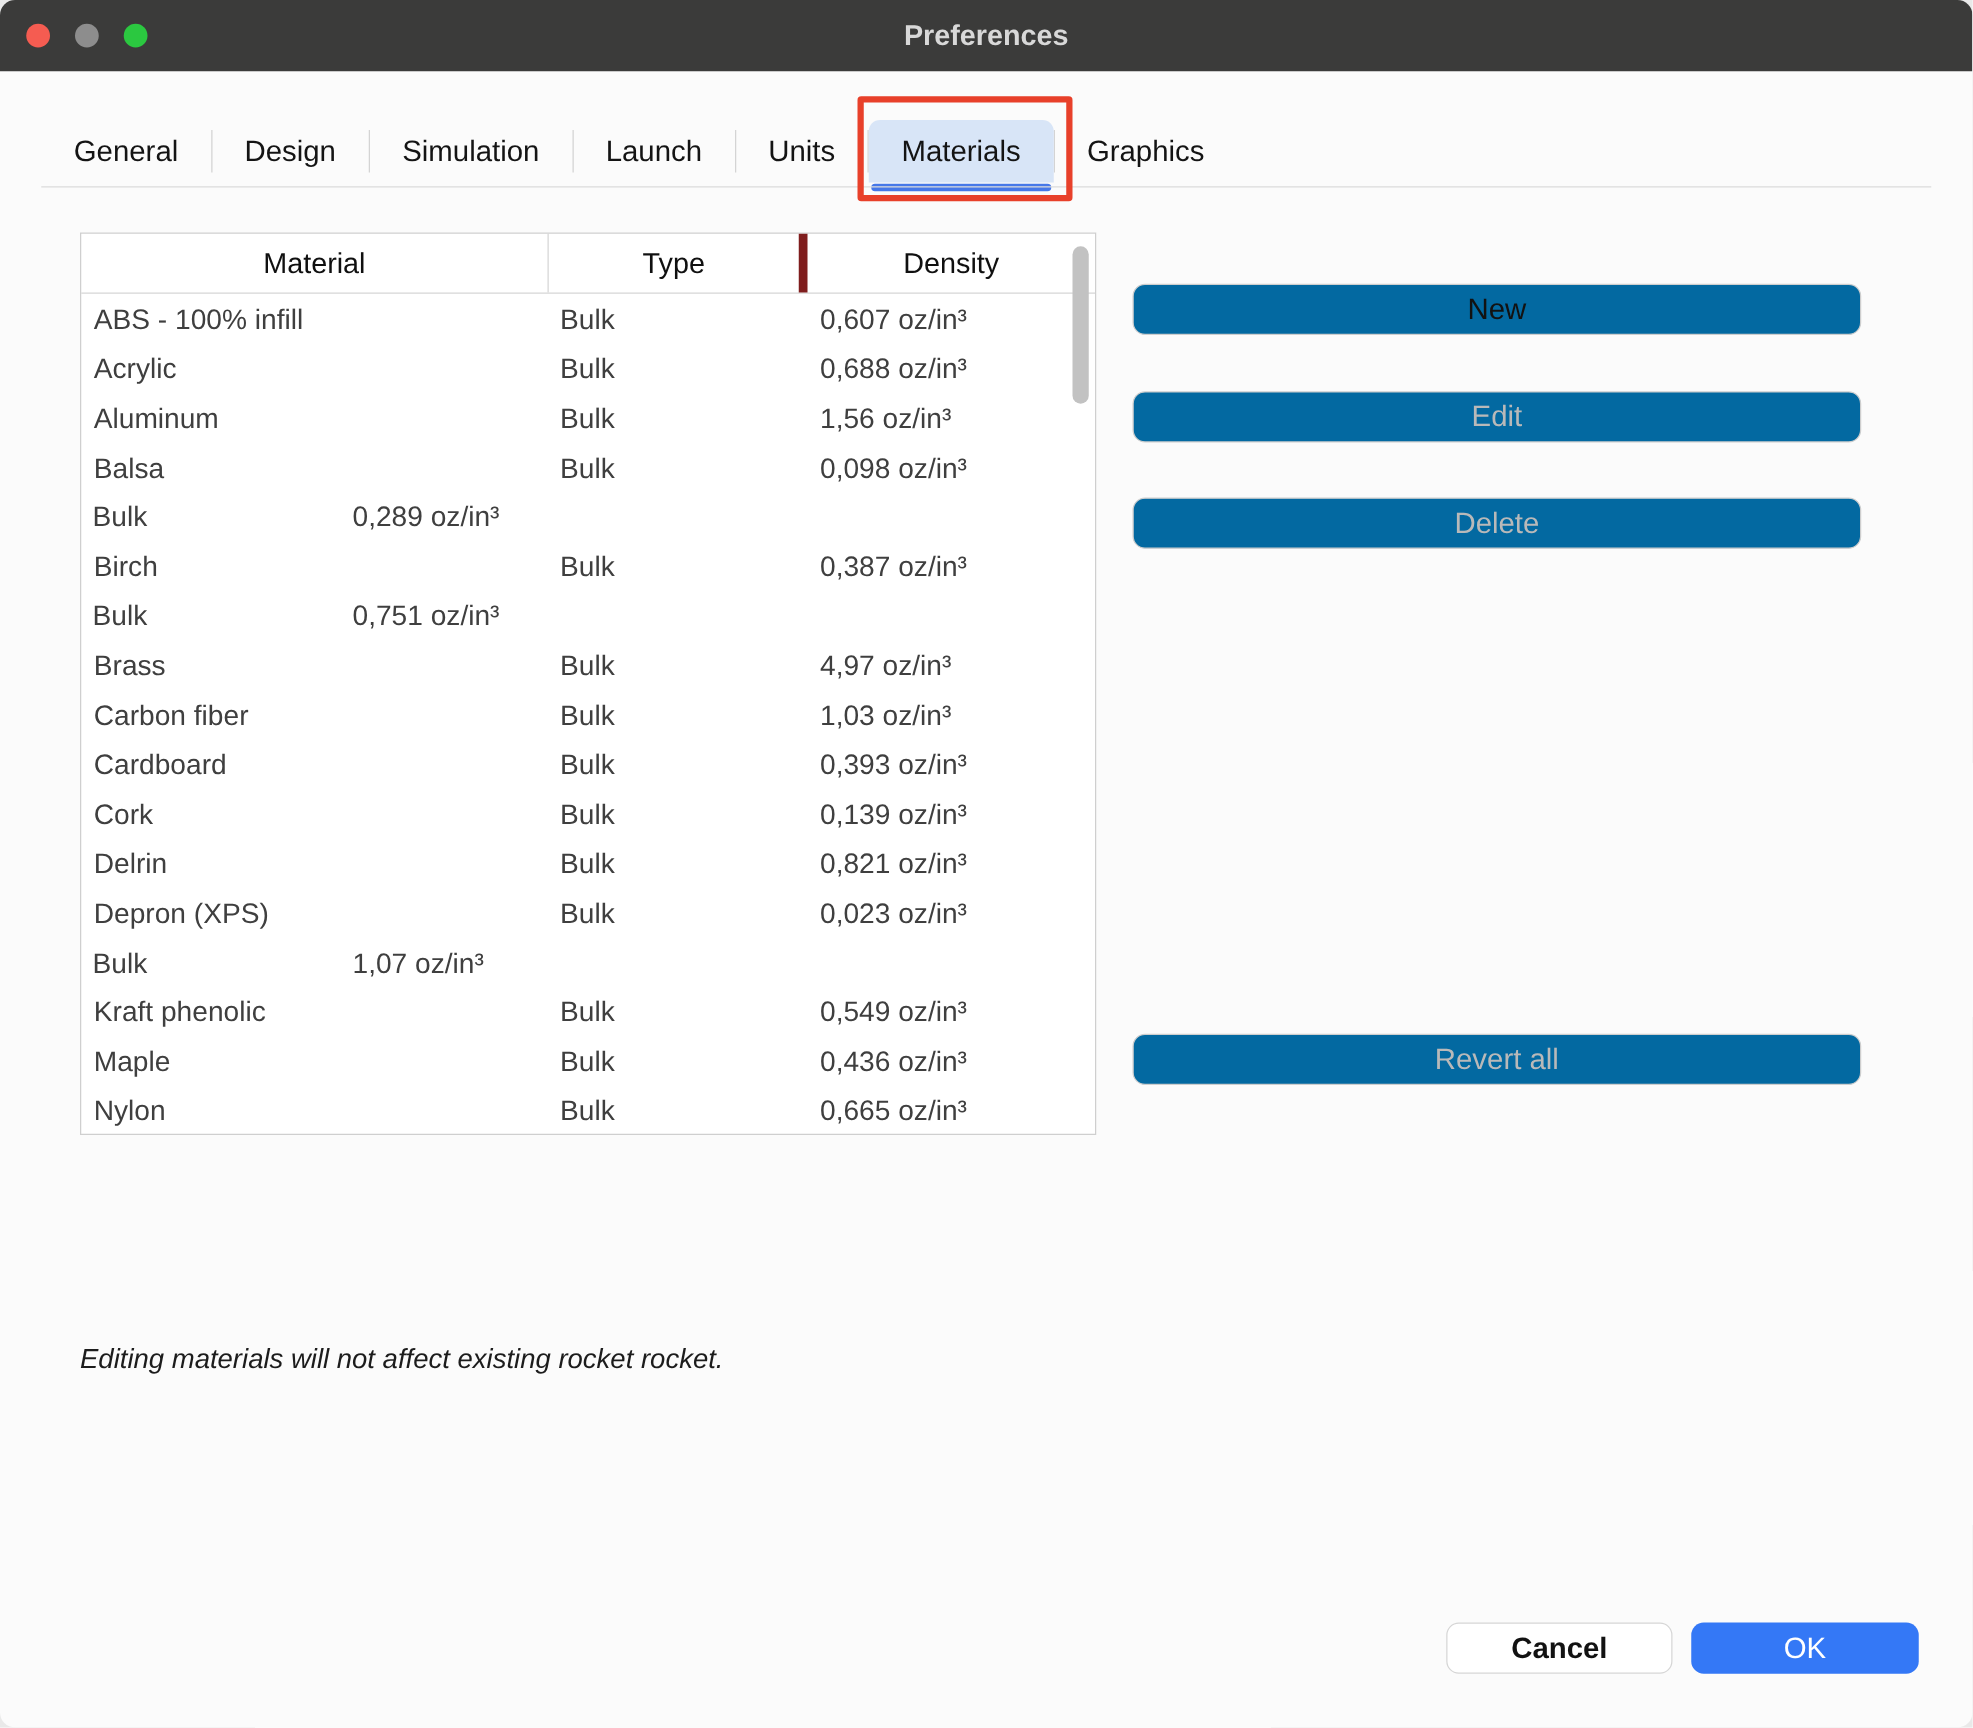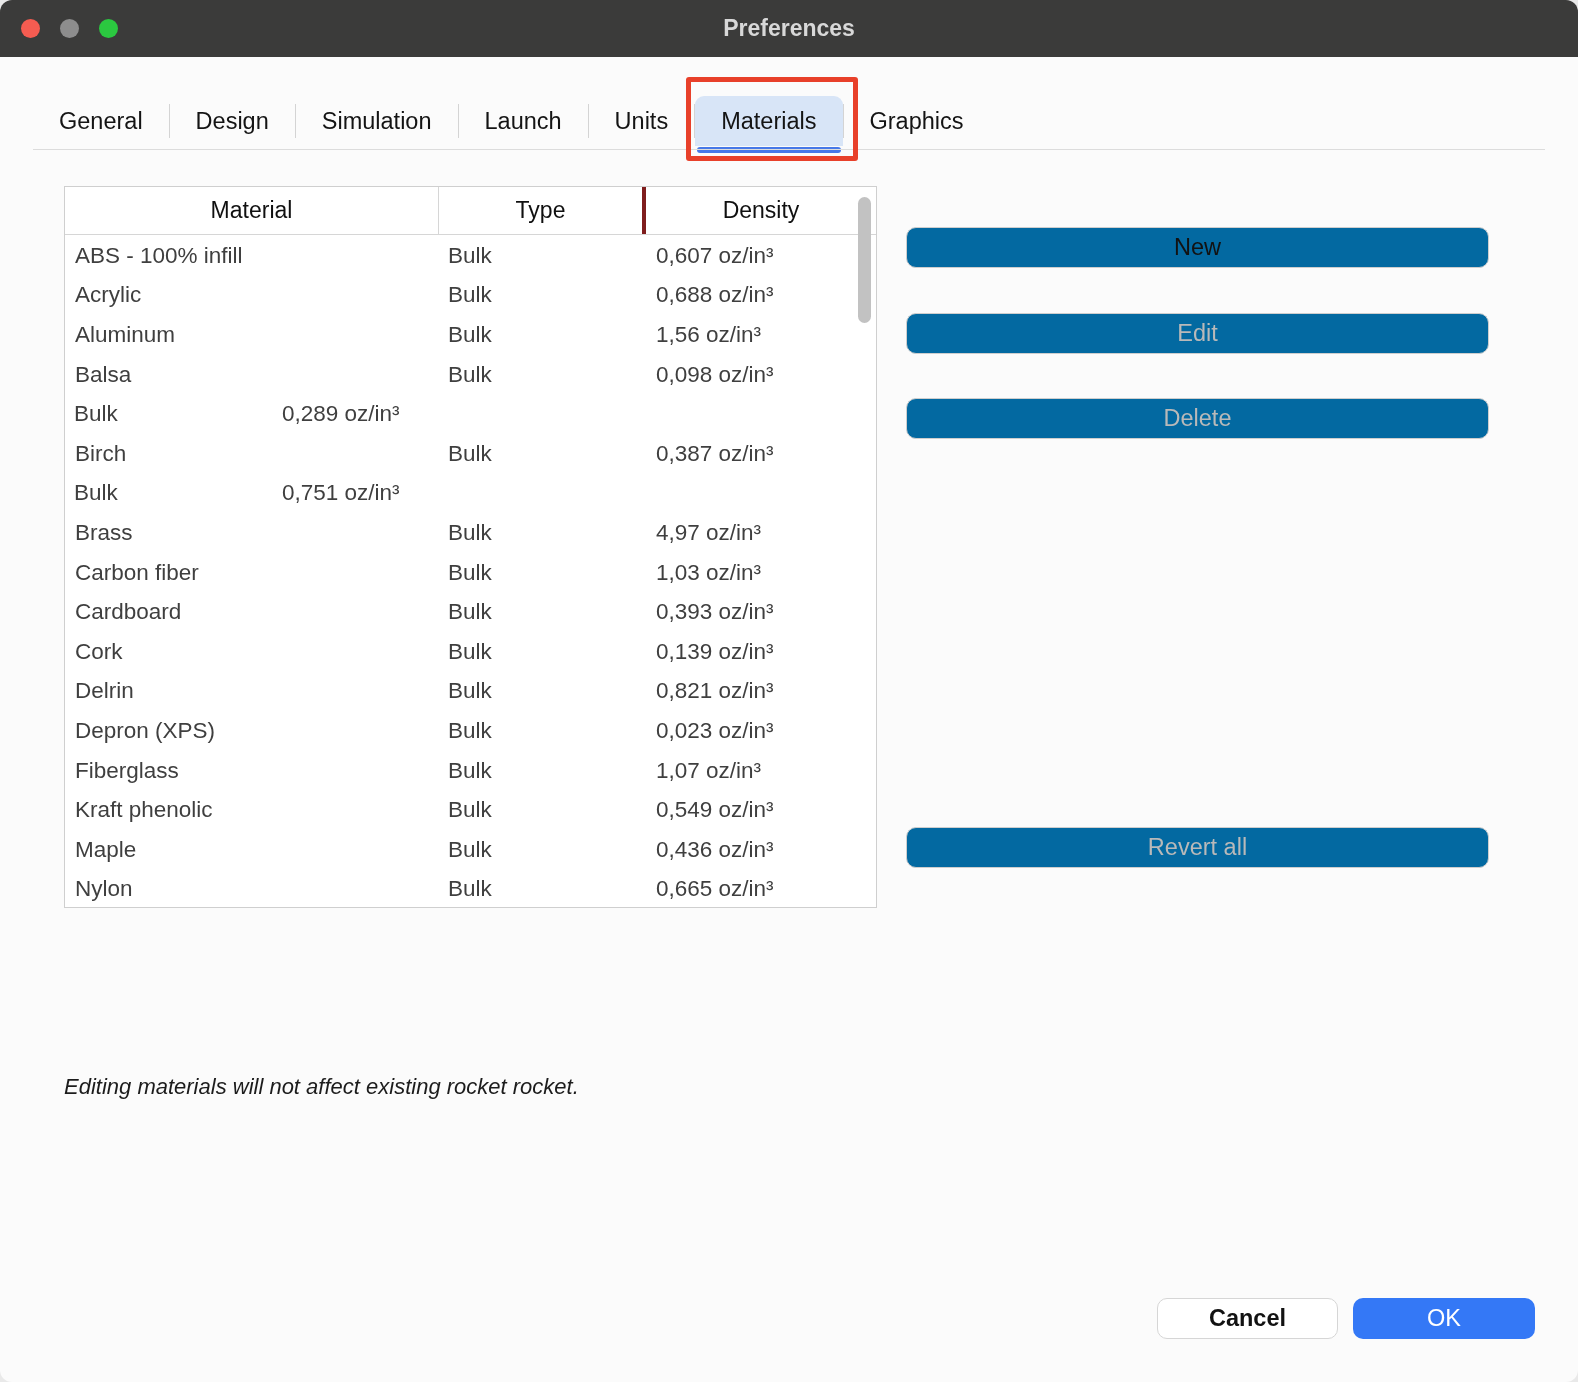--- a/index.html
+++ b/index.html
@@ -109,21 +109,21 @@
   }
   .thcell {
     display: flex;
     align-items: center;
     justify-content: center;
     font-size: 23px;
     color: #101010;
     text-align: center;
   }
   .thcell.c0 { width: 374px; border-right: 1px solid #d6d6d6; }
-  .thcell.c1 { width: 207px; border-right: 4px solid #7f1d1d; }
+  .thcell.c1 { width: 207px; border-right: 7px solid #7f1d1d; }
   .thcell.c2 { flex: 1; }
   .tbody {
     position: absolute;
     top: 49px; bottom: 0; left: 0; right: 0;
     overflow: hidden;
   }
   .trow {
     display: flex;
     height: 39.6px;
     align-items: center;
@@ -293,21 +293,20 @@
           <div class="tcell c0">Delrin</div>
           <div class="tcell c1">Bulk</div>
           <div class="tcell c2">0,821 oz/in³</div>
         </div>
         <div class="trow">
           <div class="tcell c0">Depron (XPS)</div>
           <div class="tcell c1">Bulk</div>
           <div class="tcell c2">0,023 oz/in³</div>
         </div>
         <div class="trow">
-          <div class="tcell c0">Fiberglass</div>
           <div class="tcell c1">Bulk</div>
           <div class="tcell c2">1,07 oz/in³</div>
         </div>
         <div class="trow">
           <div class="tcell c0">Kraft phenolic</div>
           <div class="tcell c1">Bulk</div>
           <div class="tcell c2">0,549 oz/in³</div>
         </div>
         <div class="trow">
           <div class="tcell c0">Maple</div>

